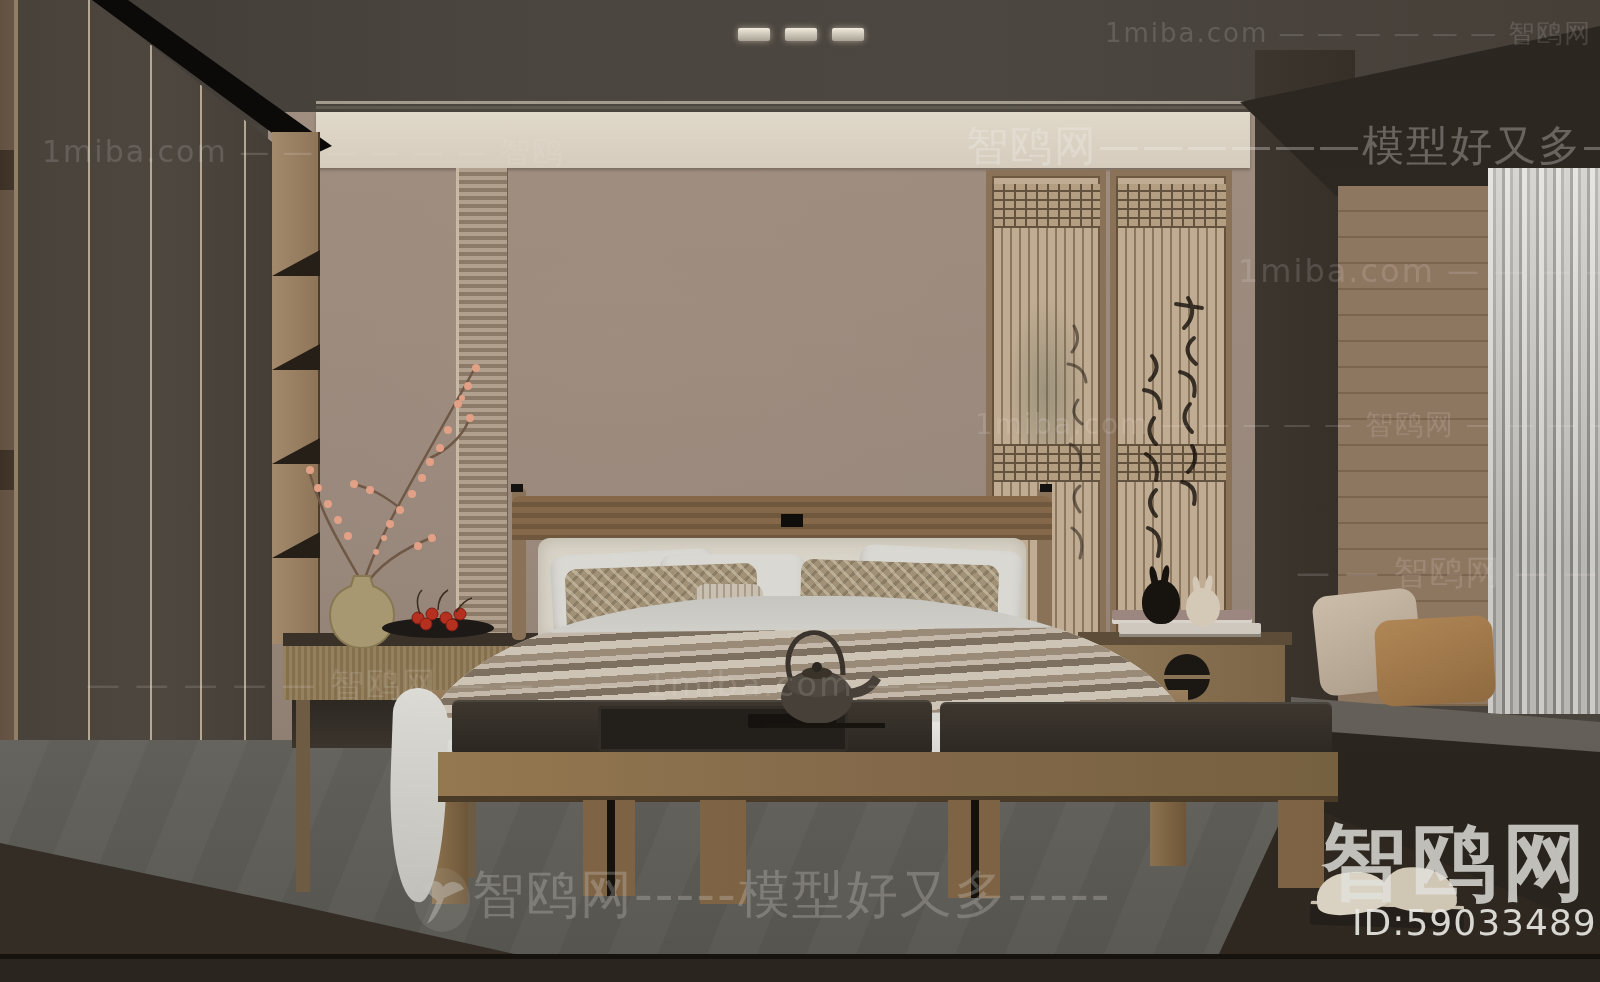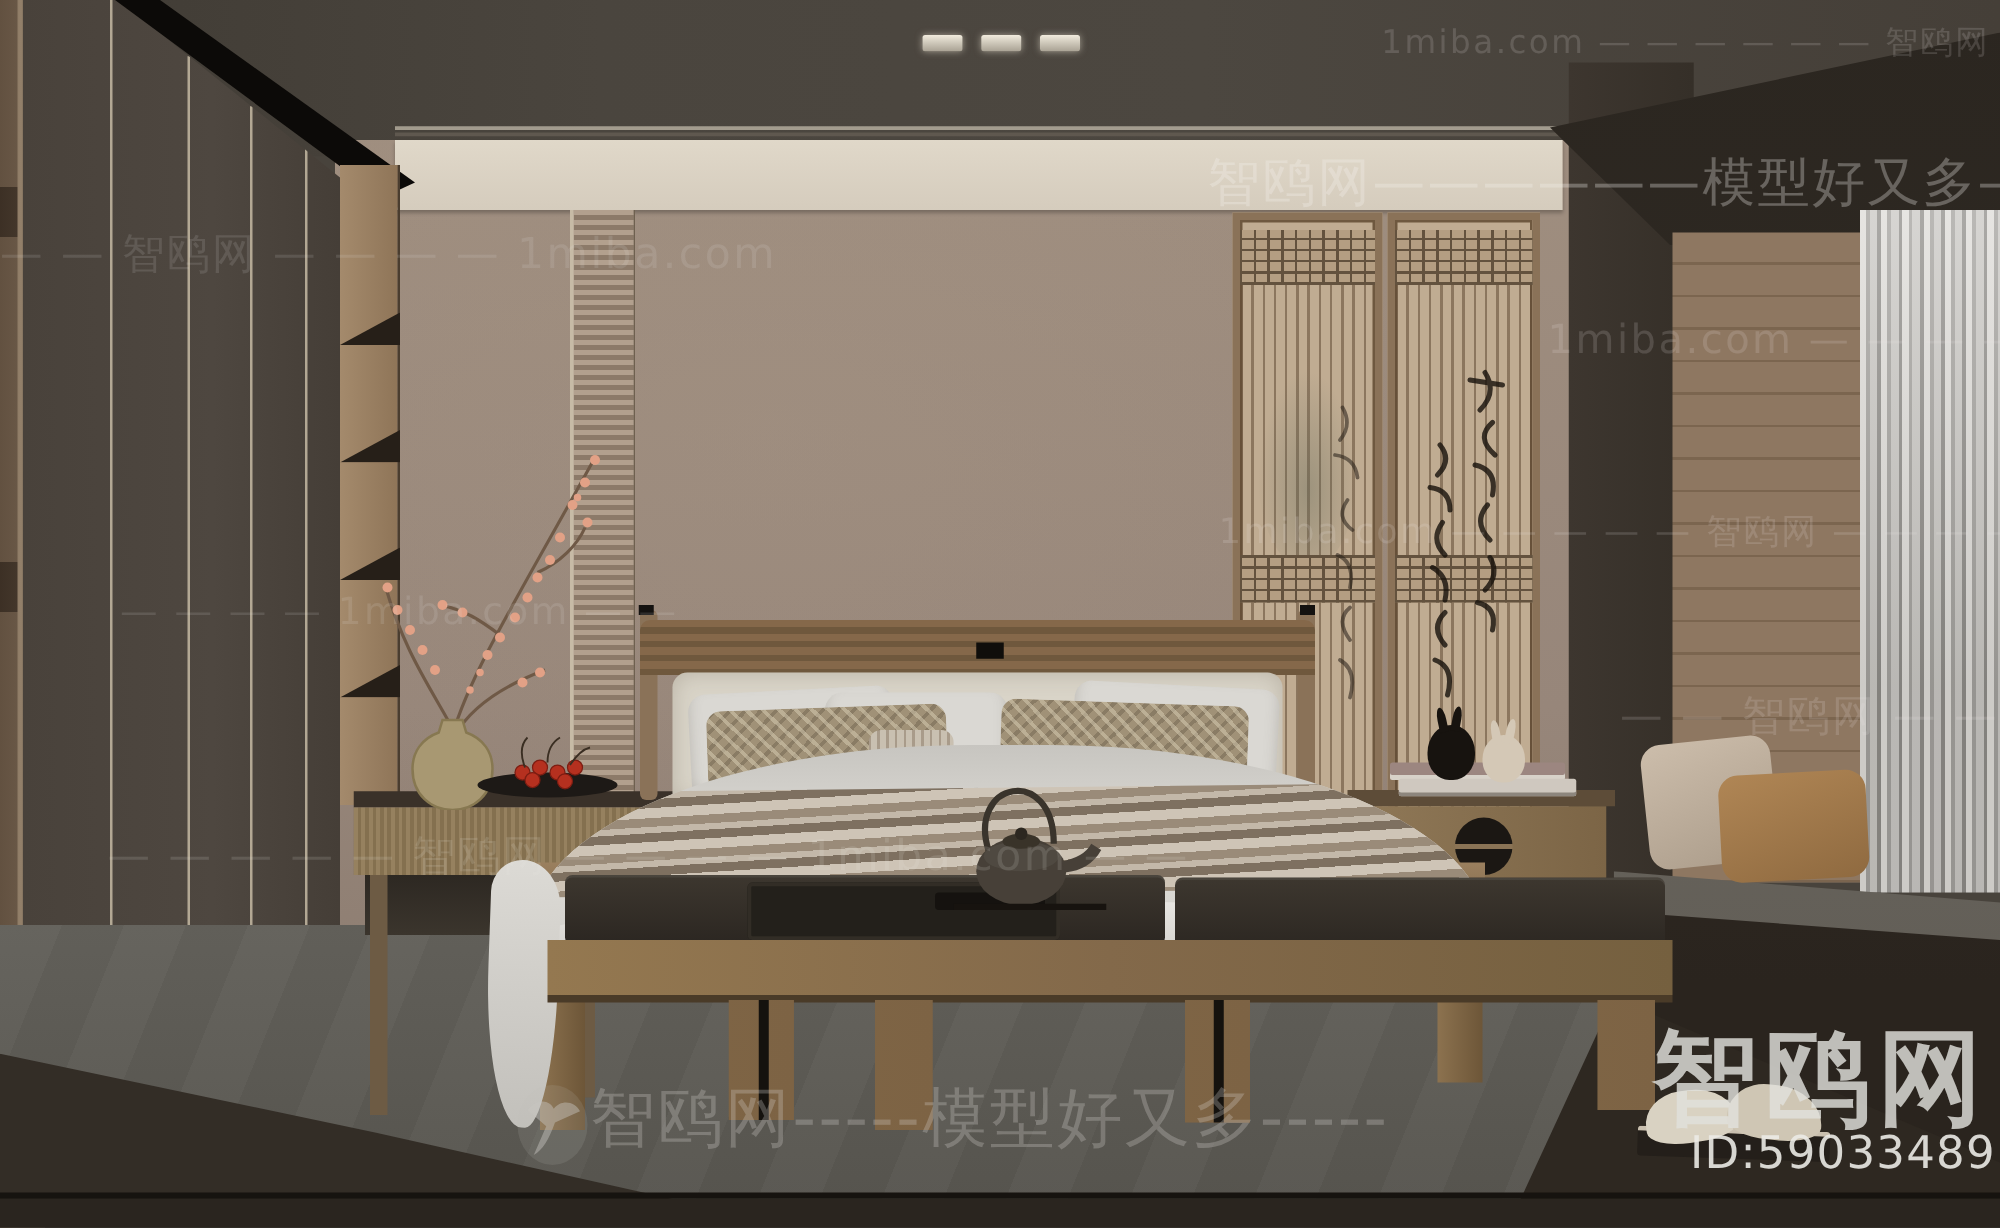--- a/index.html
+++ b/index.html
@@ -340,24 +340,23 @@
     <path d="M94 104 q18 -3 24 -14 l8 5 q-9 16 -29 18 z" fill="#474038"></path>
     <rect x="8" y="138" width="122" height="5" fill="#17130f"></rect>
   </svg>
 
   <div class="abs" id="floor-book-base"></div>
   <div class="page" style="left:1316px;top:872px;width:74px;height:42px;background:#d9d2c2;transform:rotate(-8deg);"></div>
   <div class="page" style="left:1382px;top:868px;width:76px;height:44px;background:#cfc6b4;transform:rotate(6deg);"></div>
 
   <div class="wm" style="left:1105px;top:16px;font-size:26px;">1miba.com — — — — — — 智鸥网 — — — — —</div>
   <div class="wm" style="left:966px;top:118px;font-size:42px;color:rgba(245,243,238,.3);">智鸥网——————模型好又多————</div>
-  <div class="wm" style="left:0px;top:180px;font-size:34px;color:rgba(235,233,228,.13);">— — 智鸥网 — — — — 1miba.com</div>
+  <div class="wm" style="left:42px;top:132px;font-size:30px;">1miba.com — — — — — — 智鸥</div>
   <div class="wm" style="left:1238px;top:250px;font-size:32px;">1miba.com — — — — — — 智鸥网 —</div>
   <div class="wm" style="left:975px;top:406px;font-size:28px;">1miba.com — — — — — 智鸥网 — — — — — 1miba.com</div>
-  <div class="wm" style="left:96px;top:472px;font-size:30px;color:rgba(235,233,228,.13);">— — — — 1miba.com — —</div>
   <div class="wm" style="left:1296px;top:550px;font-size:34px;">— — 智鸥网 — — —</div>
   <div class="wm" style="left:86px;top:662px;font-size:34px;color:rgba(235,233,228,.14);">— — — — — 智鸥网 — — — — 1miba.com — —</div>
 
   <div class="abs" style="left:414px;top:868px;width:56px;height:64px;border-radius:50%;
        background:rgba(190,188,182,.14);">
     <svg width="56" height="64" viewBox="0 0 56 64">
       <path d="M8 20 C 16 10, 26 12, 29 19 C 35 11, 46 13, 50 21 L 30 30 C 25 44, 20 52, 13 56 L 23 33 Z" fill="rgba(200,198,192,.45)"></path>
     </svg>
   </div>
   <div class="wm" style="left:472px;top:860px;font-size:52px;color:rgba(215,213,208,.28);">智鸥网-----模型好又多-----</div>

